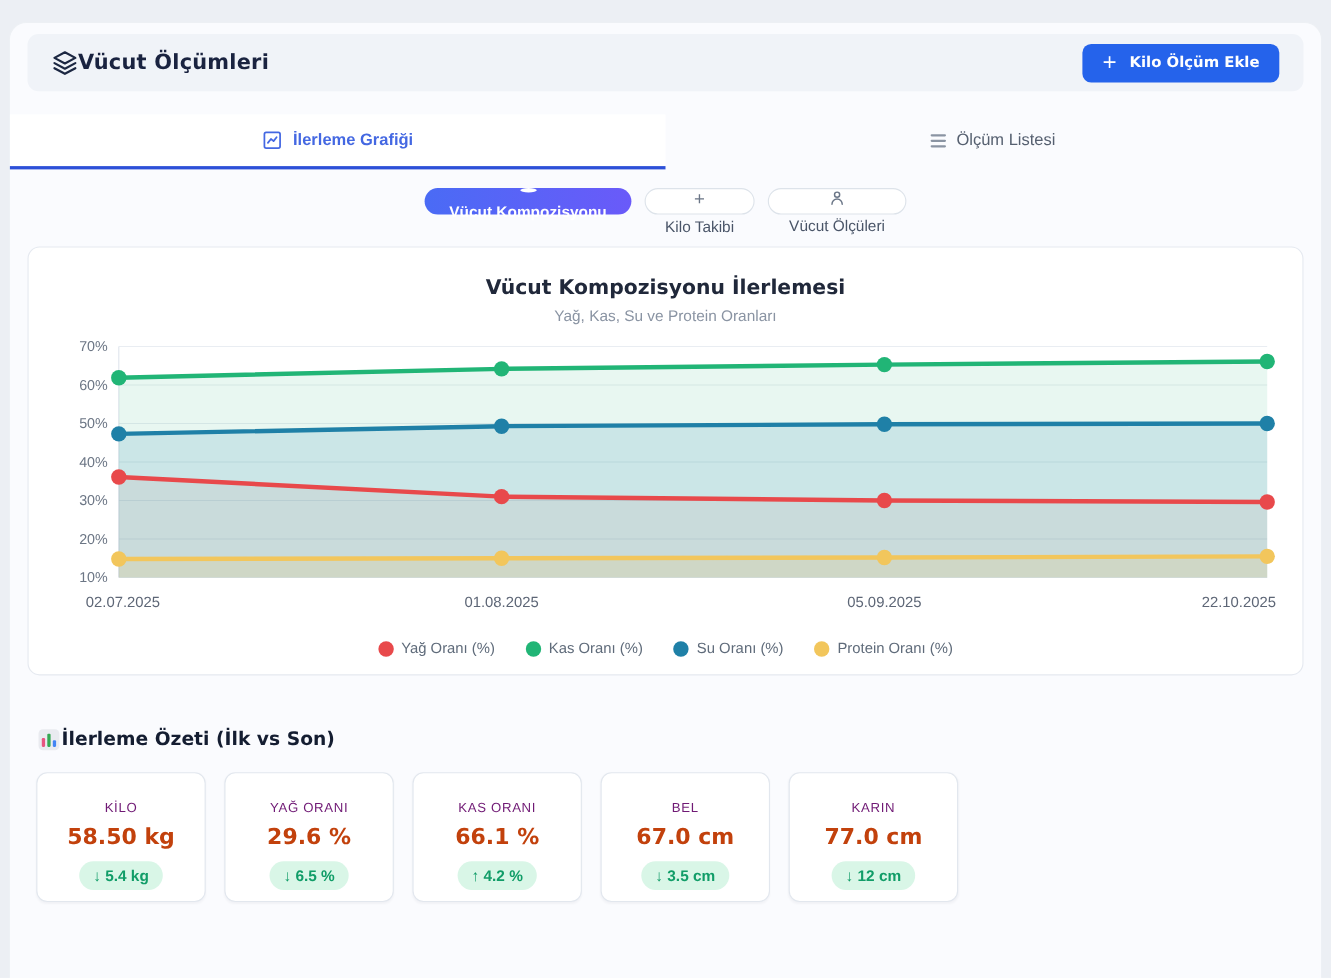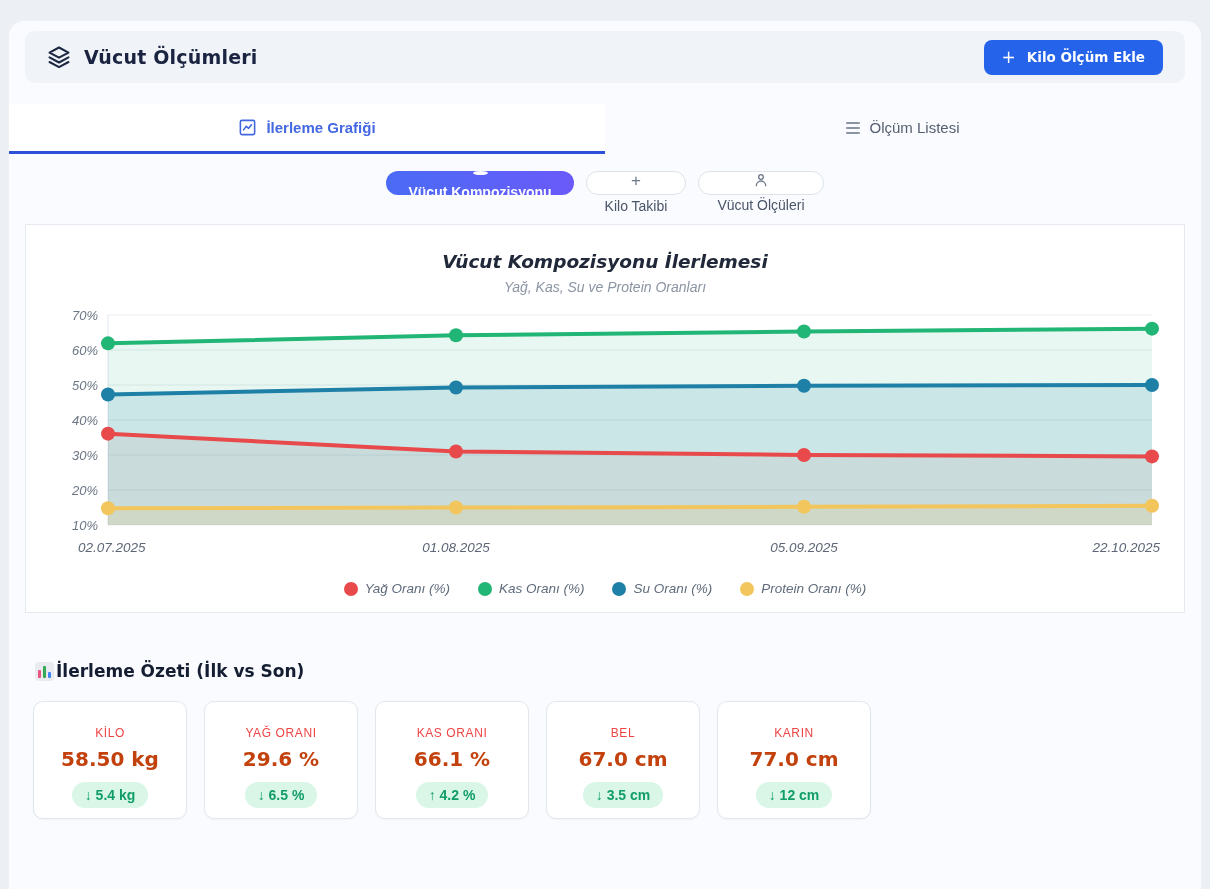--- a/index.html
+++ b/index.html
@@ -22,21 +22,21 @@
   .topbar {
     margin: 0 16px;
     height: 52px;
     background: #f0f3f8;
     border-radius: 10px;
     display: flex;
     align-items: center;
     justify-content: space-between;
     padding: 0 22px;
   }
-  .topbar-left { display: flex; align-items: center; gap: 13px; }
+  .topbar-left { display: flex; align-items: center; gap: 0; }
   .page-title {
     font-family: "DejaVu Sans", sans-serif;
     font-size: 19px;
     font-weight: 700;
     color: #1a2340;
     letter-spacing: .2px;
   }
   .add-btn {
     background: #2563eb;
     color: #fff;
@@ -100,23 +100,22 @@
   .pill .circle-o {
     width: 15px; height: 15px; border-radius: 50%;
     border: 2px solid #fff; display: inline-block;
   }
   .pill .plus-sm { font-size: 17px; font-weight: 400; color: #6b7687; line-height: 1; }
   
   .chart-card {
     margin: 29px 16px 16px;
     background: #fff;
     border: 1px solid #e5e9f0;
-    border-radius: 0;
+    border-radius: 11px;
     padding: 26px 20px 16px;
-    font-style: italic;
   }
   .chart-title {
     text-align: center;
     font-family: "DejaVu Sans", sans-serif;
     font-size: 18.5px;
     font-weight: 700;
     color: #20283a;
   }
   .chart-subtitle {
     text-align: center;
@@ -161,21 +160,21 @@
     border: 1px solid #e2e7ee;
     border-radius: 10px;
     box-shadow: 0 1px 2px rgba(20,30,60,.04);
     display: flex;
     flex-direction: column;
     align-items: center;
   }
   .stat-label {
     margin-top: 24px;
     font-size: 12px;
-    color: #ef4444;
+    color: #701a75;
     letter-spacing: .6px;
   }
   .stat-value {
     margin-top: 7px;
     font-family: "DejaVu Sans", sans-serif;
     font-size: 20px;
     font-weight: 700;
     color: #c2410c;
   }
   .stat-change {

